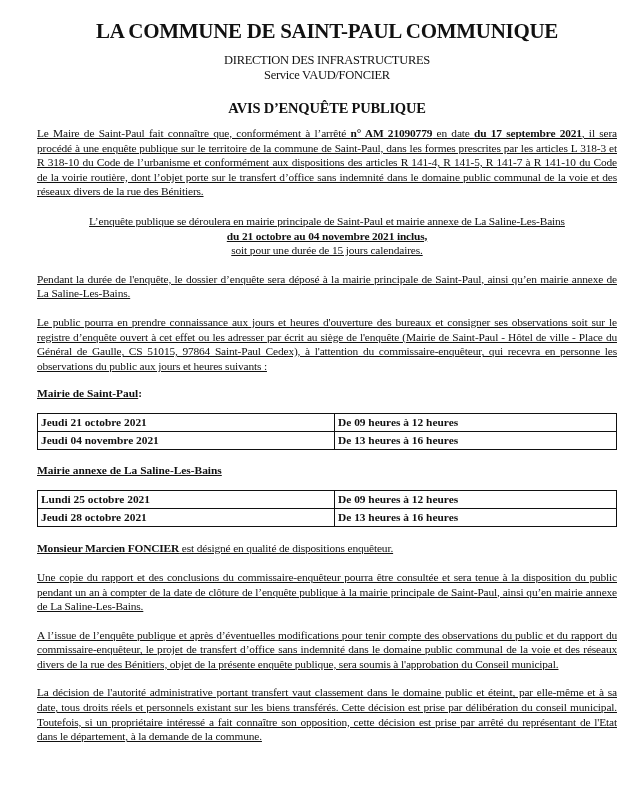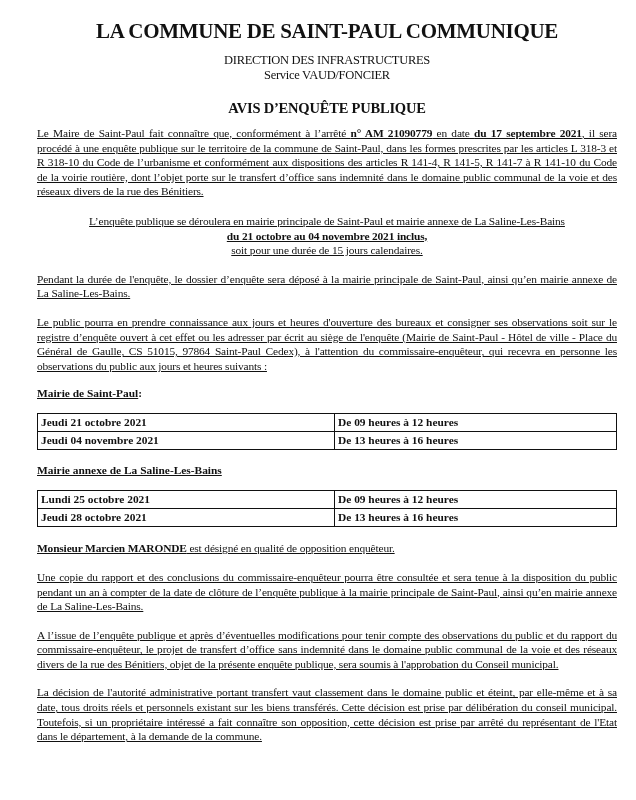--- a/index.html
+++ b/index.html
@@ -89,19 +89,19 @@
       <td class="c1">Lundi 25 octobre 2021</td>
       <td>De 09 heures à 12 heures</td>
     </tr>
     <tr>
       <td class="c1">Jeudi 28 octobre 2021</td>
       <td>De 13 heures à 16 heures</td>
     </tr>
   </tbody>
     </table>
 
-  <p class="gap"><b>Monsieur Marcien MARONDE</b><span> est désigné en qualité de opposition enquêteur.</span></p>
+  <p class="gap"><b>Monsieur Marcien FONCIER</b><span> est désigné en qualité de dispositions enquêteur.</span></p>
 
 
   <p class="gap">Une copie du rapport et des conclusions du commissaire-enquêteur pourra être consultée et sera tenue à la disposition du public pendant un an à compter de la date de clôture de l’enquête publique à la mairie principale de Saint-Paul, ainsi qu’en mairie annexe de La Saline-Les-Bains.</p>
   <p class="gap">A l’issue de l’enquête publique et après d’éventuelles modifications pour tenir compte des observations du public et du rapport du commissaire-enquêteur, le projet de transfert d’office sans indemnité dans le domaine public communal de la voie et des réseaux divers de la rue des Bénitiers, objet de la présente enquête publique, sera soumis à l'approbation du Conseil municipal.</p>
   <p class="gap">La décision de l'autorité administrative portant transfert vaut classement dans le domaine public et éteint, par elle-même et à sa date, tous droits réels et personnels existant sur les biens transférés. Cette décision est prise par délibération du conseil municipal. Toutefois, si un propriétaire intéressé a fait connaître son opposition, cette décision est prise par arrêté du représentant de l'Etat dans le département, à la demande de la commune.</p>
 </div>
 
 </body></html>

